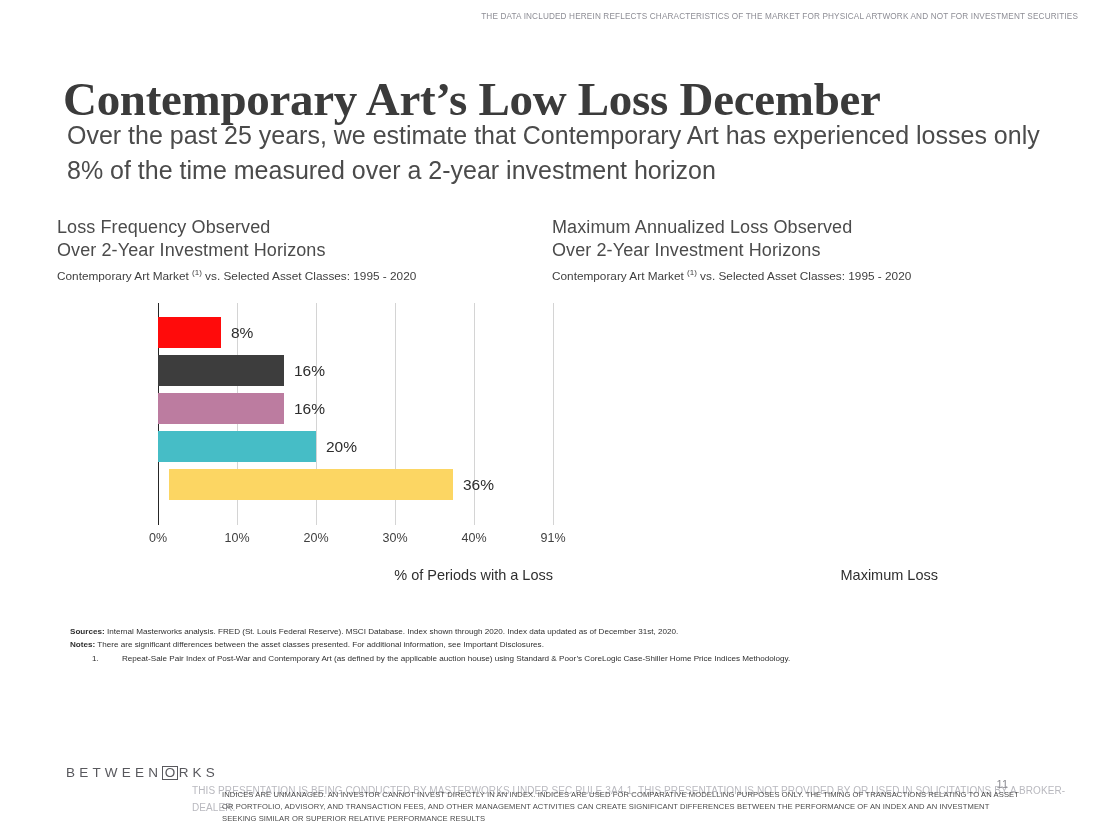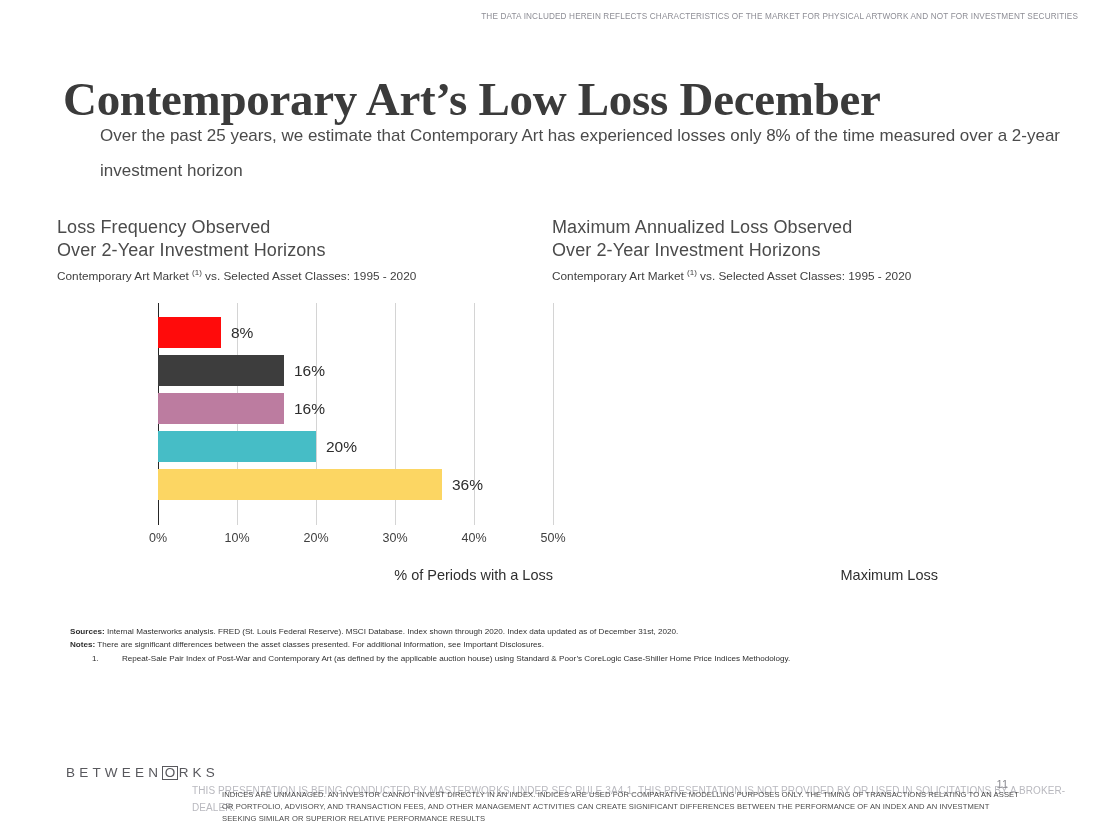--- a/index.html
+++ b/index.html
@@ -40,25 +40,24 @@
     color: #3b3b3b;
     letter-spacing: -0.3px;
   }
 
   
   .deck-subtitle {
     position: absolute;
     top: 118px;
     left: 67px;
     width: 990px;
-    font-size: 17px;
+    font-size: 25px;
     line-height: 35px;
     font-weight: 400;
     color: #4b4b4b;
-    margin-left: 33px;
   }
 
   
   .panel {
     position: absolute;
     top: 216px;
   }
   .panel-left  { left: 57px;  width: 500px; }
   .panel-right { left: 552px; width: 520px; }
 
@@ -255,33 +254,33 @@
       <div class="row" style="top: 90px; left: 0px; width: 395px;">
         <div class="bar bar-l" style="width: 126px; background: rgb(188, 124, 160);">
           <div class="val-label val-left">16%</div>
         </div>
       </div>
       <div class="row" style="top: 128px; left: 0px; width: 395px;">
         <div class="bar bar-l" style="width: 158px; background: rgb(70, 189, 198);">
           <div class="val-label val-left">20%</div>
         </div>
       </div>
-      <div class="row" style="top: 166px; left: 0px; width: 395px;">
+      <div class="row" style="top: 166px; left: 11px; width: 395px;">
         <div class="bar bar-l" style="width: 284px; background: rgb(252, 214, 99);">
           <div class="val-label val-left">36%</div>
         </div>
       </div>
     </div>
   <div class="ticks" id="ticks-left" style="left:158px;width:395px;">
       <div class="tick" style="left: 0px;">0%</div>
       <div class="tick" style="left: 79px;">10%</div>
       <div class="tick" style="left: 158px;">20%</div>
       <div class="tick" style="left: 237px;">30%</div>
       <div class="tick" style="left: 316px;">40%</div>
-      <div class="tick" style="left: 395px;">50%</div>
+      <div class="tick" style="left: 395px;">91%</div>
     </div>
 </div>
 <div class="axis-title left">% of Periods with a Loss</div>
 
 <div class="chart chart-right">
   
   
 </div>
 <div class="axis-title right">Maximum Loss</div>
 

